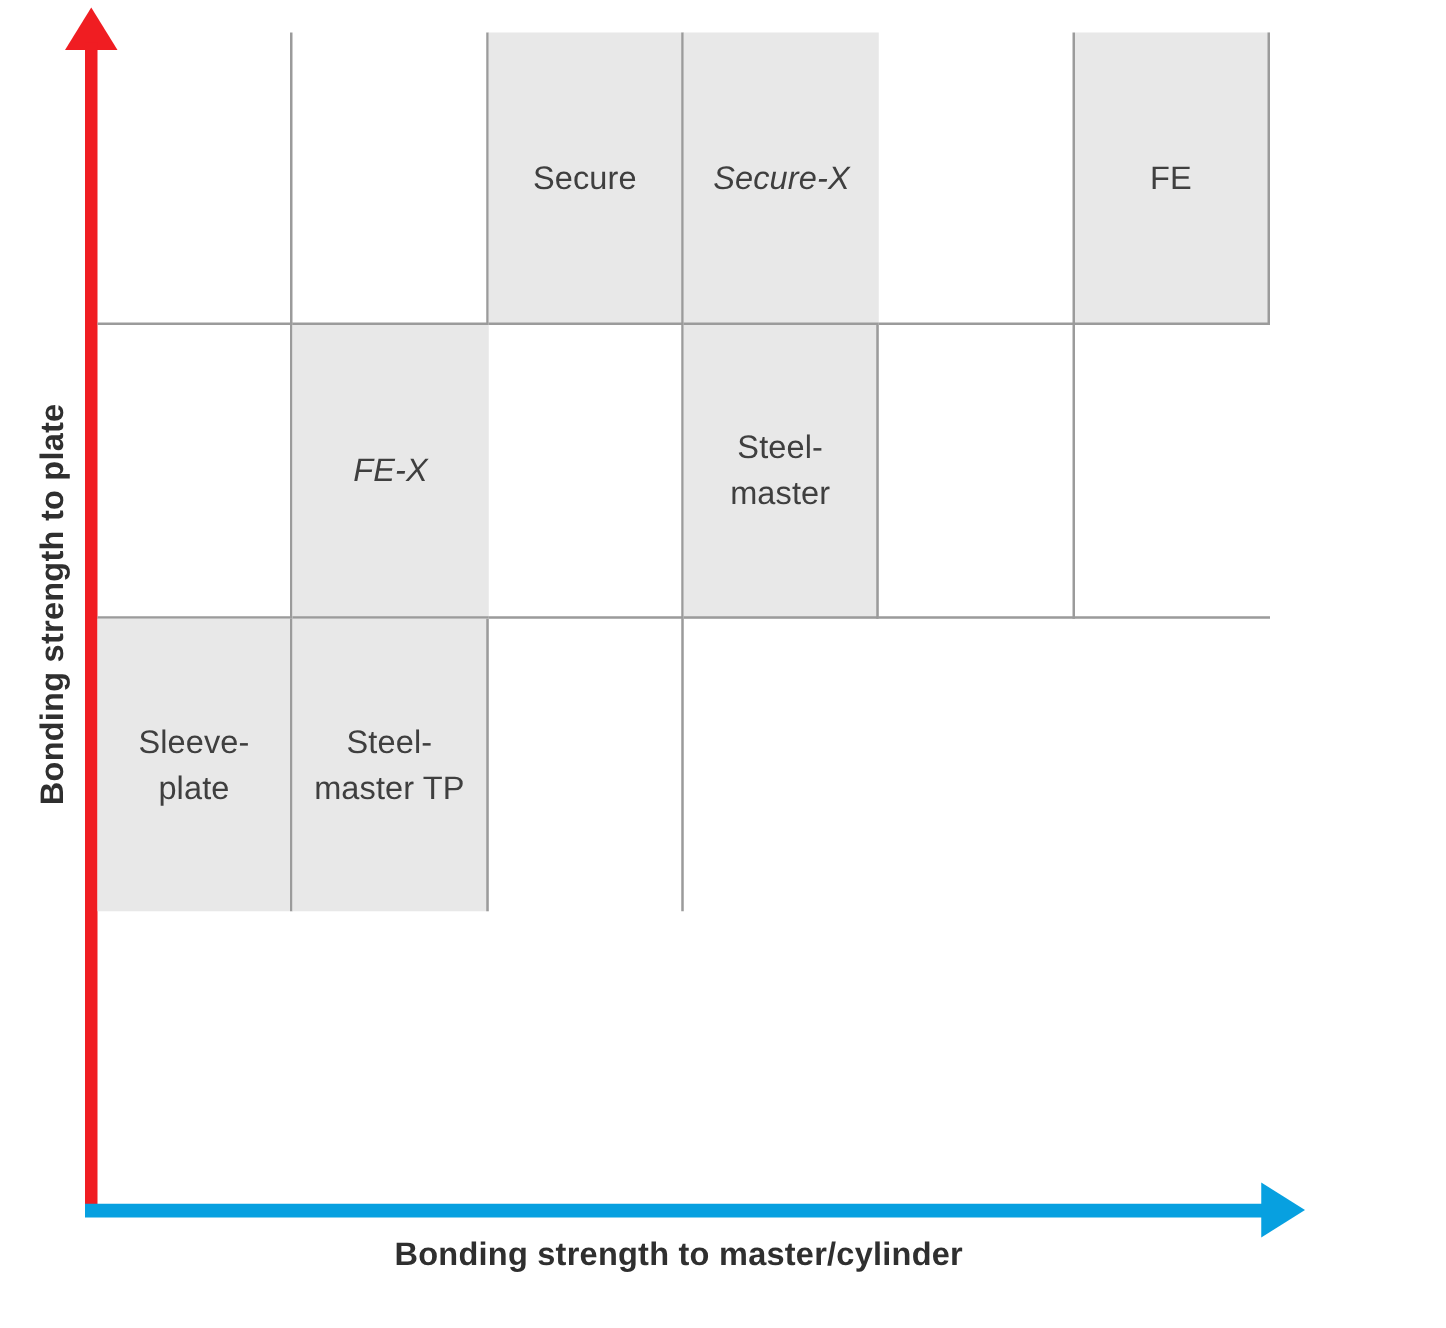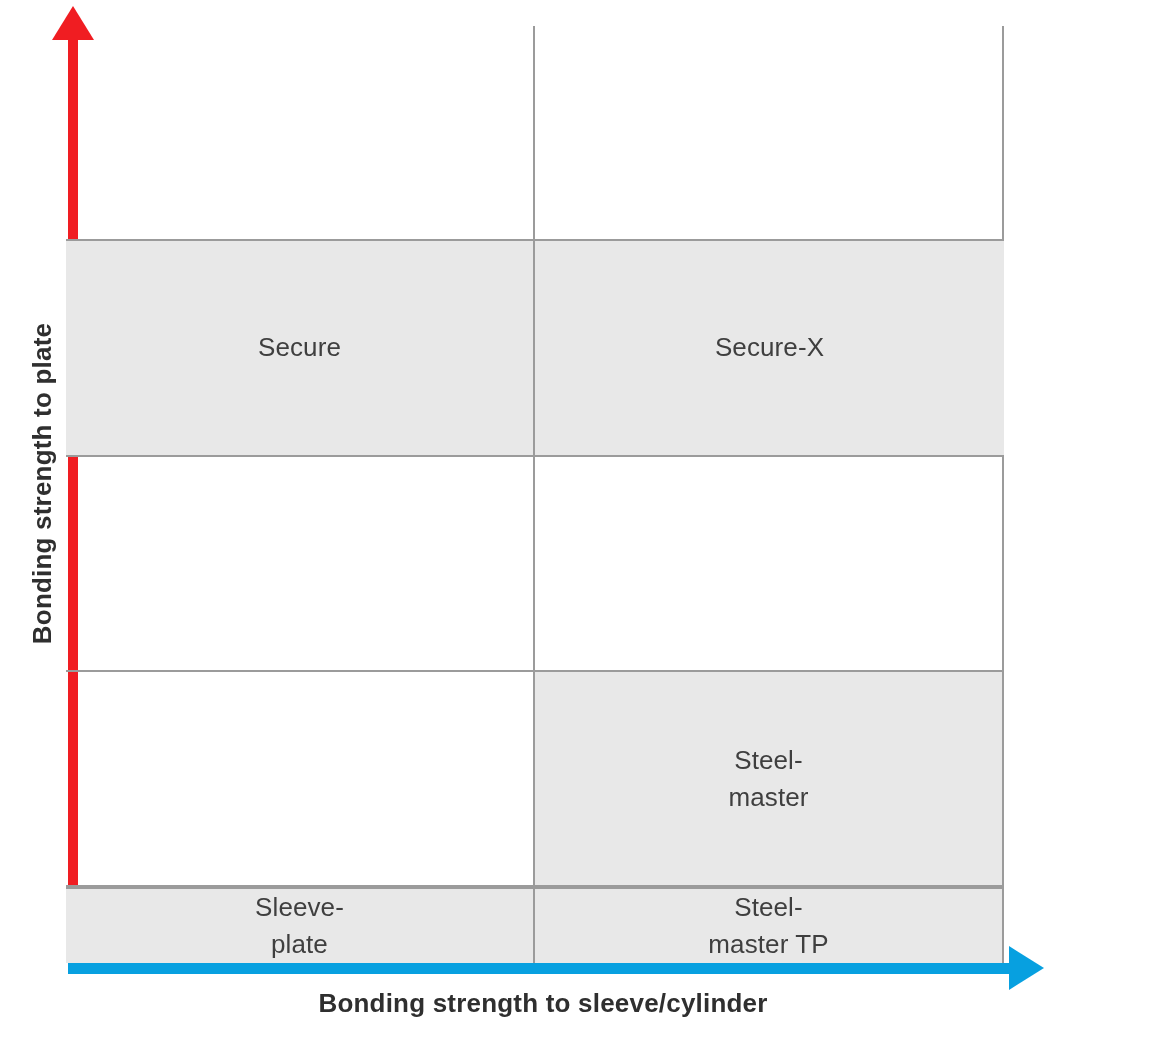--- a/index.html
+++ b/index.html
@@ -72,26 +72,26 @@
     width: 0;
     height: 0;
     border-top: 22px solid transparent;
     border-bottom: 22px solid transparent;
     border-left: 35px solid #07a0e0;
   }
 
   
   #matrix {
     position: absolute;
-    left: 66px;
+    left: 78px;
     top: 26px;
     width: 938px;
     height: 937px;
     display: grid;
-    grid-template-columns: repeat(2, 1fr);
+    grid-template-columns: repeat(6, 1fr);
     grid-template-rows: repeat(4, 1fr);
   }
   .cell {
     position: relative;
     box-sizing: border-box;
     display: flex;
     align-items: center;
     justify-content: center;
     text-align: center;
     font-size: 26px;
@@ -99,20 +99,21 @@
     line-height: 1.42;
     letter-spacing: 0.1px;
     border-right: 2px solid #9b9b9b;
     border-bottom: 2px solid #9b9b9b;
   }
   .cell.filled {
     background: #e8e8e8;
   }
   .cell.col-last {
     border-right: none;
+    font-style: italic;
   }
   .cell.row-last {
     border-bottom: none;
   }
   .cell-label {
     display: block;
     white-space: pre-line;
   }
 
   
@@ -164,22 +165,28 @@
     <div class="cell filled">
         <span class="cell-label">Secure</span>
       </div>
     <div class="cell filled col-last">
         <span class="cell-label">Secure-X</span>
       </div>
 
     <div class="cell">
         <span class="cell-label"></span>
       </div>
-    <div class="cell">
-        <span class="cell-label"></span>
+    <div class="cell filled">
+        <span class="cell-label">FE</span>
+      </div>
+    <div class="cell">
+        <span class="cell-label"></span>
+      </div>
+    <div class="cell filled col-last">
+        <span class="cell-label">FE-X</span>
       </div>
 
     <div class="cell">
         <span class="cell-label"></span>
       </div>
     <div class="cell filled">
         <span class="cell-label">Steel-
 master</span>
       </div>
     <div class="cell">
@@ -197,15 +204,15 @@
         <span class="cell-label">Steel-
 master TP</span>
       </div>
     <div class="cell row-last">
         <span class="cell-label"></span>
       </div>
 
   </div>
 
   <div id="y-axis-title" class="axis-title">Bonding strength to plate</div>
-  <div id="x-axis-title" class="axis-title">Bonding strength to sleeve/cylinder</div>
+  <div id="x-axis-title" class="axis-title">Bonding strength to master/cylinder</div>
 
 </div>
 
 </body></html>

